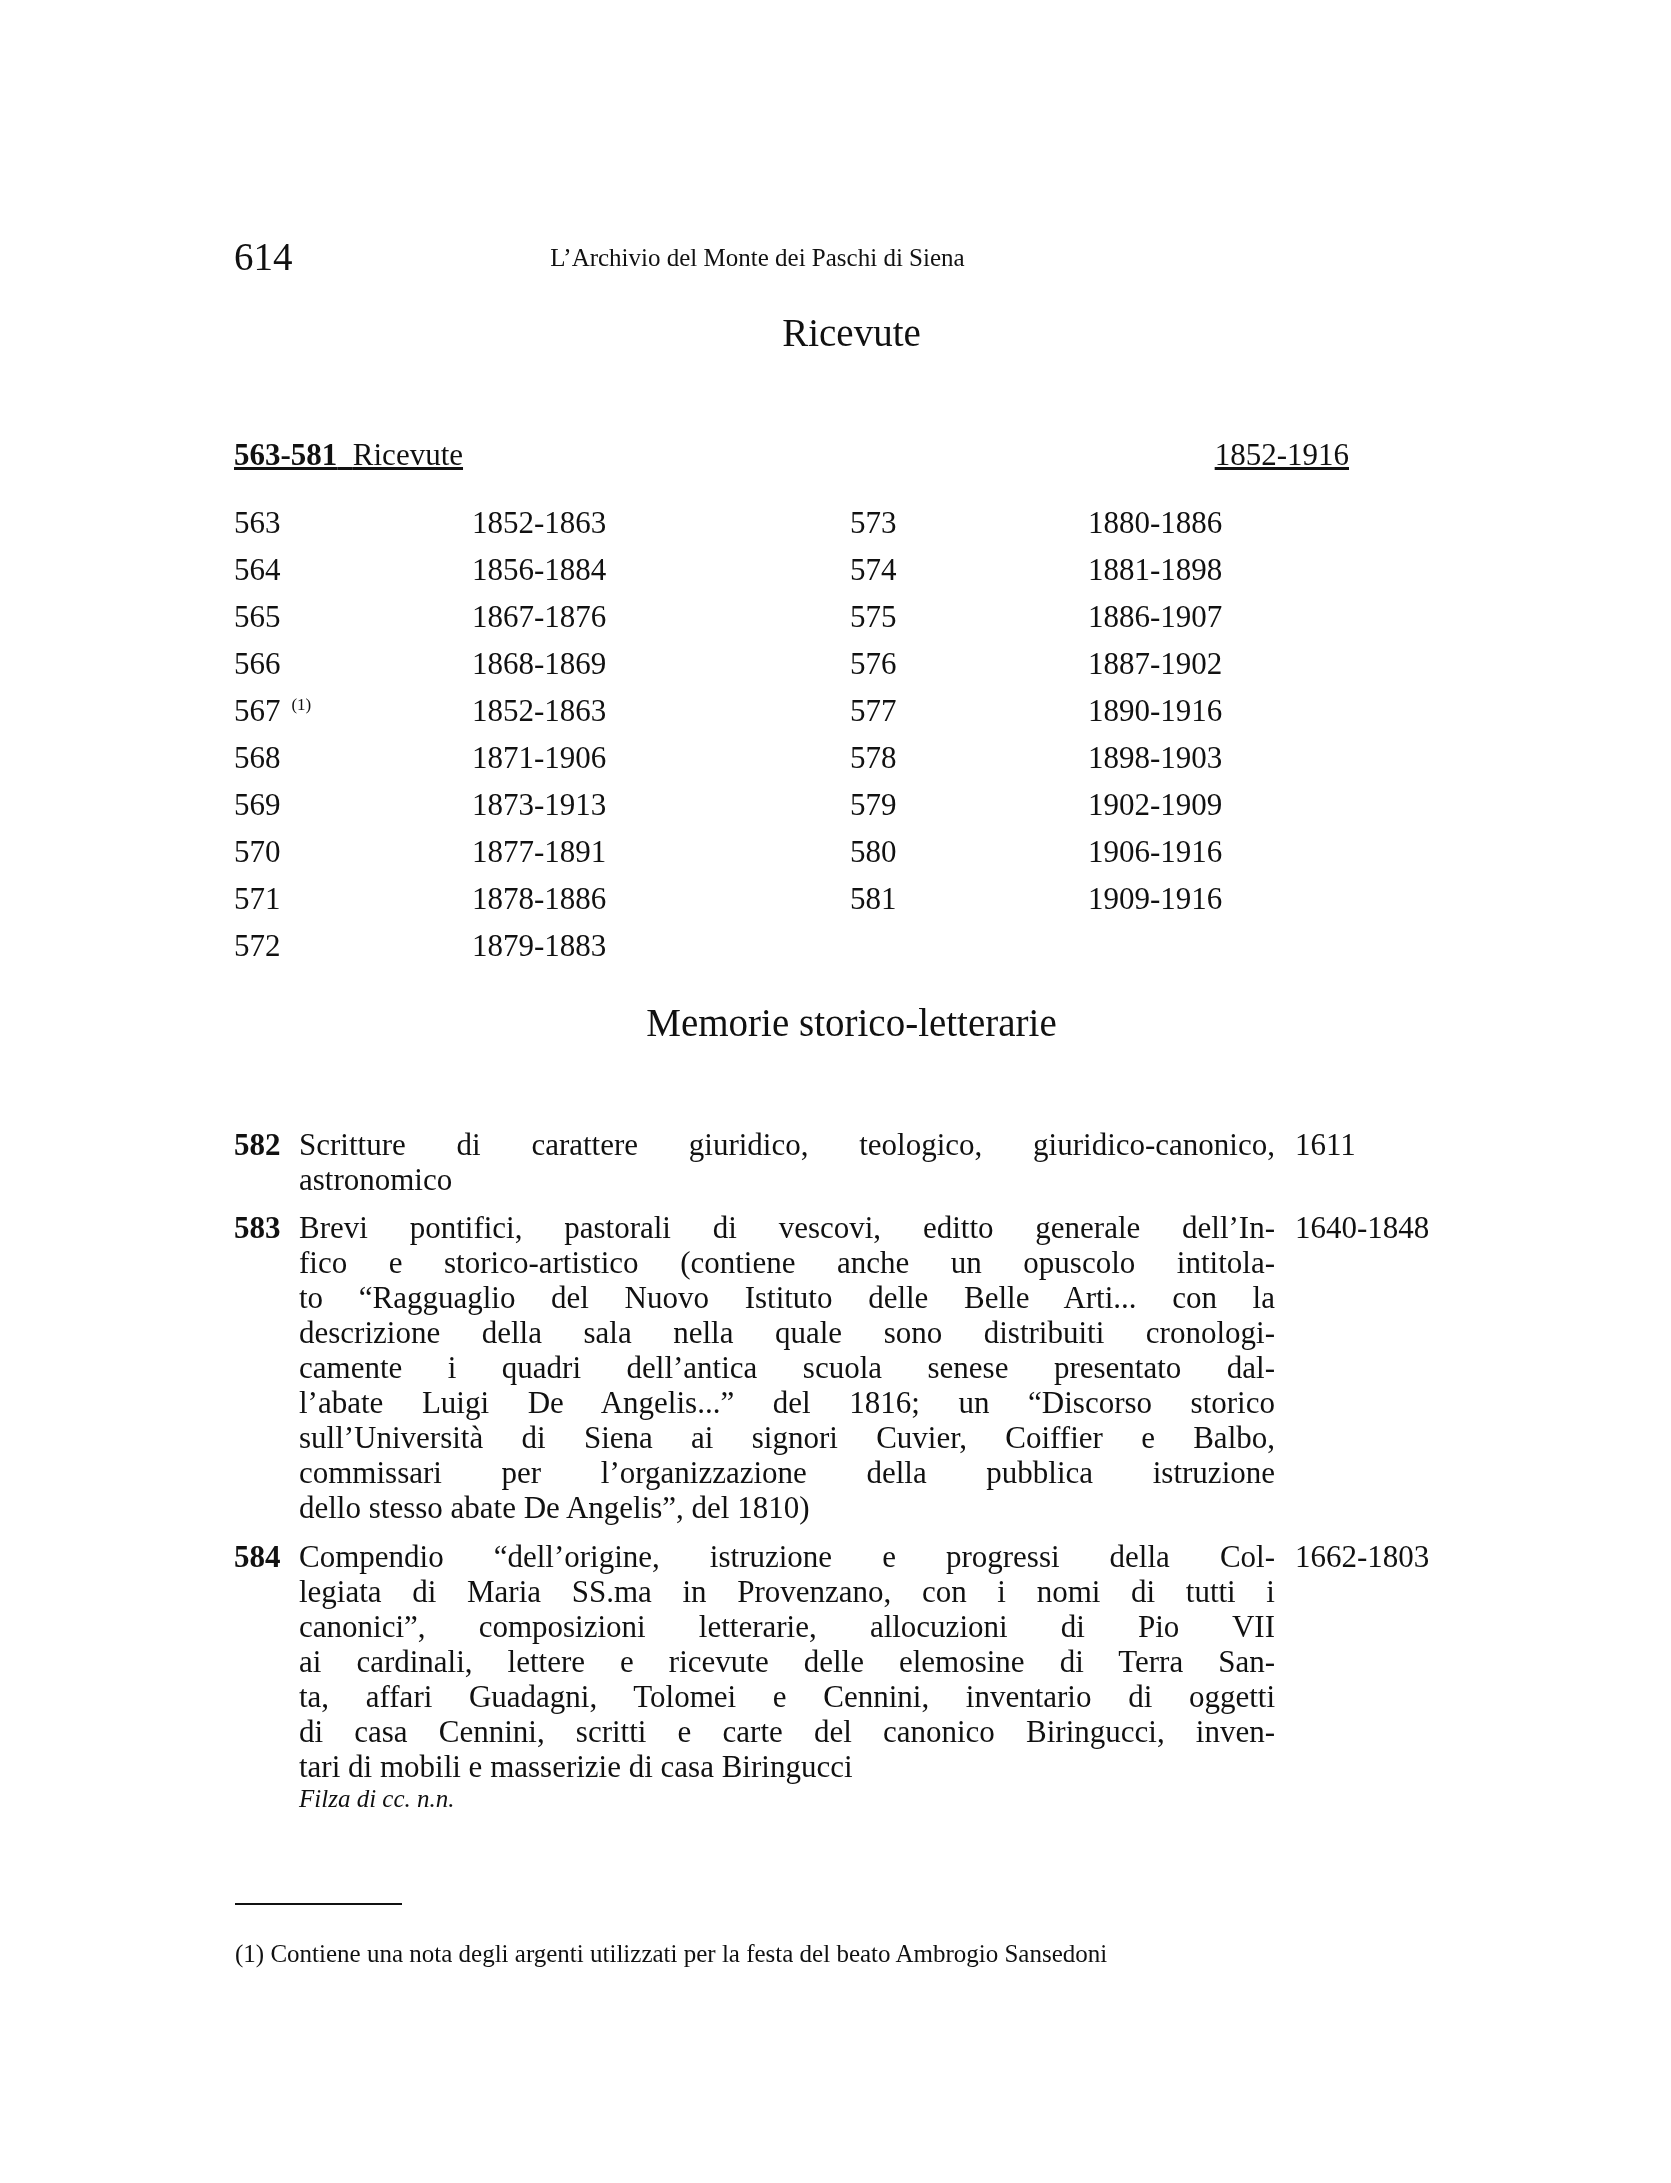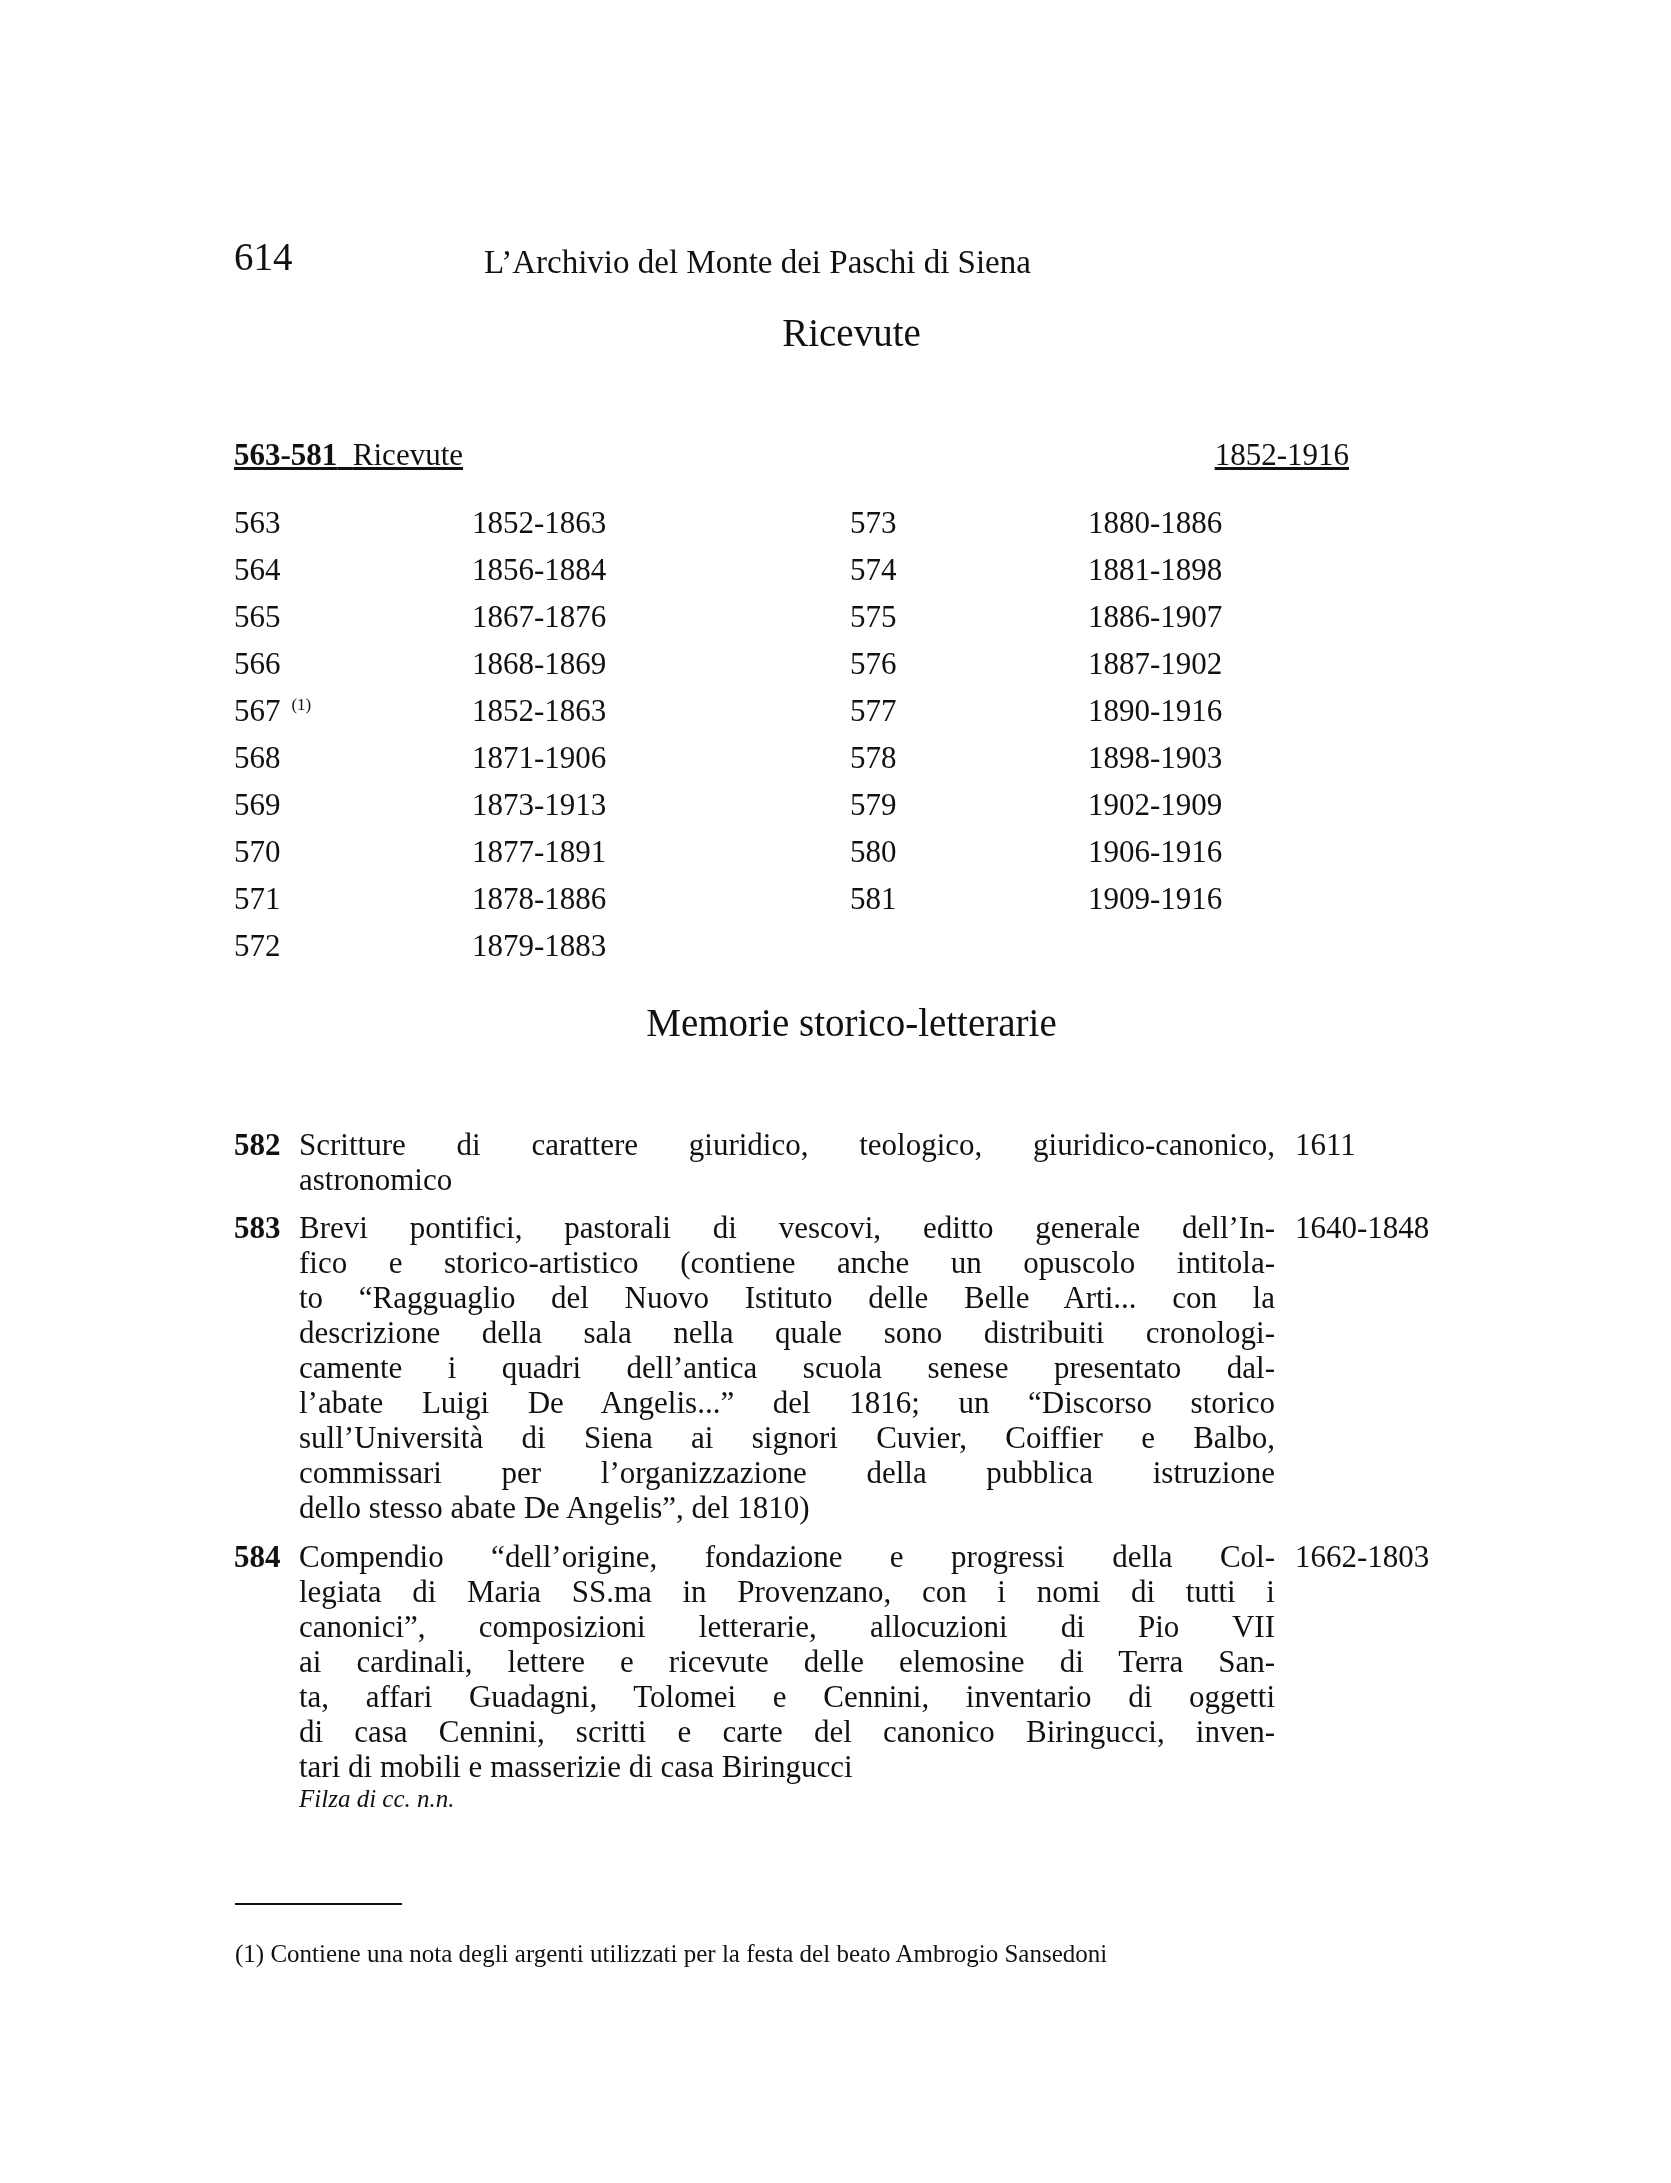--- a/index.html
+++ b/index.html
@@ -2,21 +2,21 @@
 <html style="font-size:12.5px"><head>
 <meta charset="utf-8">
 <style>
   html, body { margin: 0; padding: 0; background: #ffffff; }
   body {
     width: 1672px; height: 2183px; position: relative; overflow: hidden;
     font-family: "Liberation Serif", "DejaVu Serif", serif; color: #111111;
   }
   .abs { position: absolute; white-space: nowrap; }
   .page-num { left: 234px; top: 234px; font-size: 39px; }
-  .running-head { left: 0; width: 1484px; text-align: center; top: 244px; font-size: 33px; padding-left: 31px; box-sizing: border-box; }
+  .running-head { left: 0; width: 1484px; text-align: center; top: 244px; font-size: 25px; padding-left: 31px; box-sizing: border-box; }
   .section-title { left: 0; width: 1672px; text-align: center; font-size: 39px; padding-left: 31px; box-sizing: border-box; }
   .title-ricevute { top: 310px; }
   .title-memorie { top: 1000px; }
   .group-head { left: 234px; top: 437px; width: 1115px; font-size: 31px; display: flex; justify-content: space-between; text-decoration: underline; }
   .group-head .num { font-weight: bold; }
   .rows { left: 234px; top: 505px; width: 1092px; }
   .row { position: relative; height: 47px; font-size: 31px; }
   .row span { position: absolute; top: 0; }
   .c1 { left: 0; } .c2 { left: 238px; } .c3 { left: 616px; } .c4 { left: 854px; }
   .sup { font-size: 17px; vertical-align: super; margin-left: 9.4px; }
@@ -133,21 +133,21 @@
         <span class="line">l’abate Luigi De Angelis...” del 1816; un “Discorso storico</span>
         <span class="line">sull’Università di Siena ai signori Cuvier, Coiffier e Balbo,</span>
         <span class="line">commissari per l’organizzazione della pubblica istruzione</span>
         <span class="line last">dello stesso abate De Angelis”, del 1810)</span>
       </span>
       <span class="date">1640-1848</span>
     </div>
     <div class="entry">
       <span class="enum">584</span>
       <span class="body">
-        <span class="line">Compendio “dell’origine, fondazione e progressi della Col-</span>
+        <span class="line">Compendio “dell’origine, istruzione e progressi della Col-</span>
         <span class="line">legiata di Maria SS.ma in Provenzano, con i nomi di tutti i</span>
         <span class="line">canonici”, composizioni letterarie, allocuzioni di Pio VII</span>
         <span class="line">ai cardinali, lettere e ricevute delle elemosine di Terra San-</span>
         <span class="line">ta, affari Guadagni, Tolomei e Cennini, inventario di oggetti</span>
         <span class="line">di casa Cennini, scritti e carte del canonico Biringucci, inven-</span>
         <span class="line last">tari di mobili e masserizie di casa Biringucci</span>
         <span class="note">Filza di cc. n.n.</span>
       </span>
       <span class="date">1662-1803</span>
     </div>

